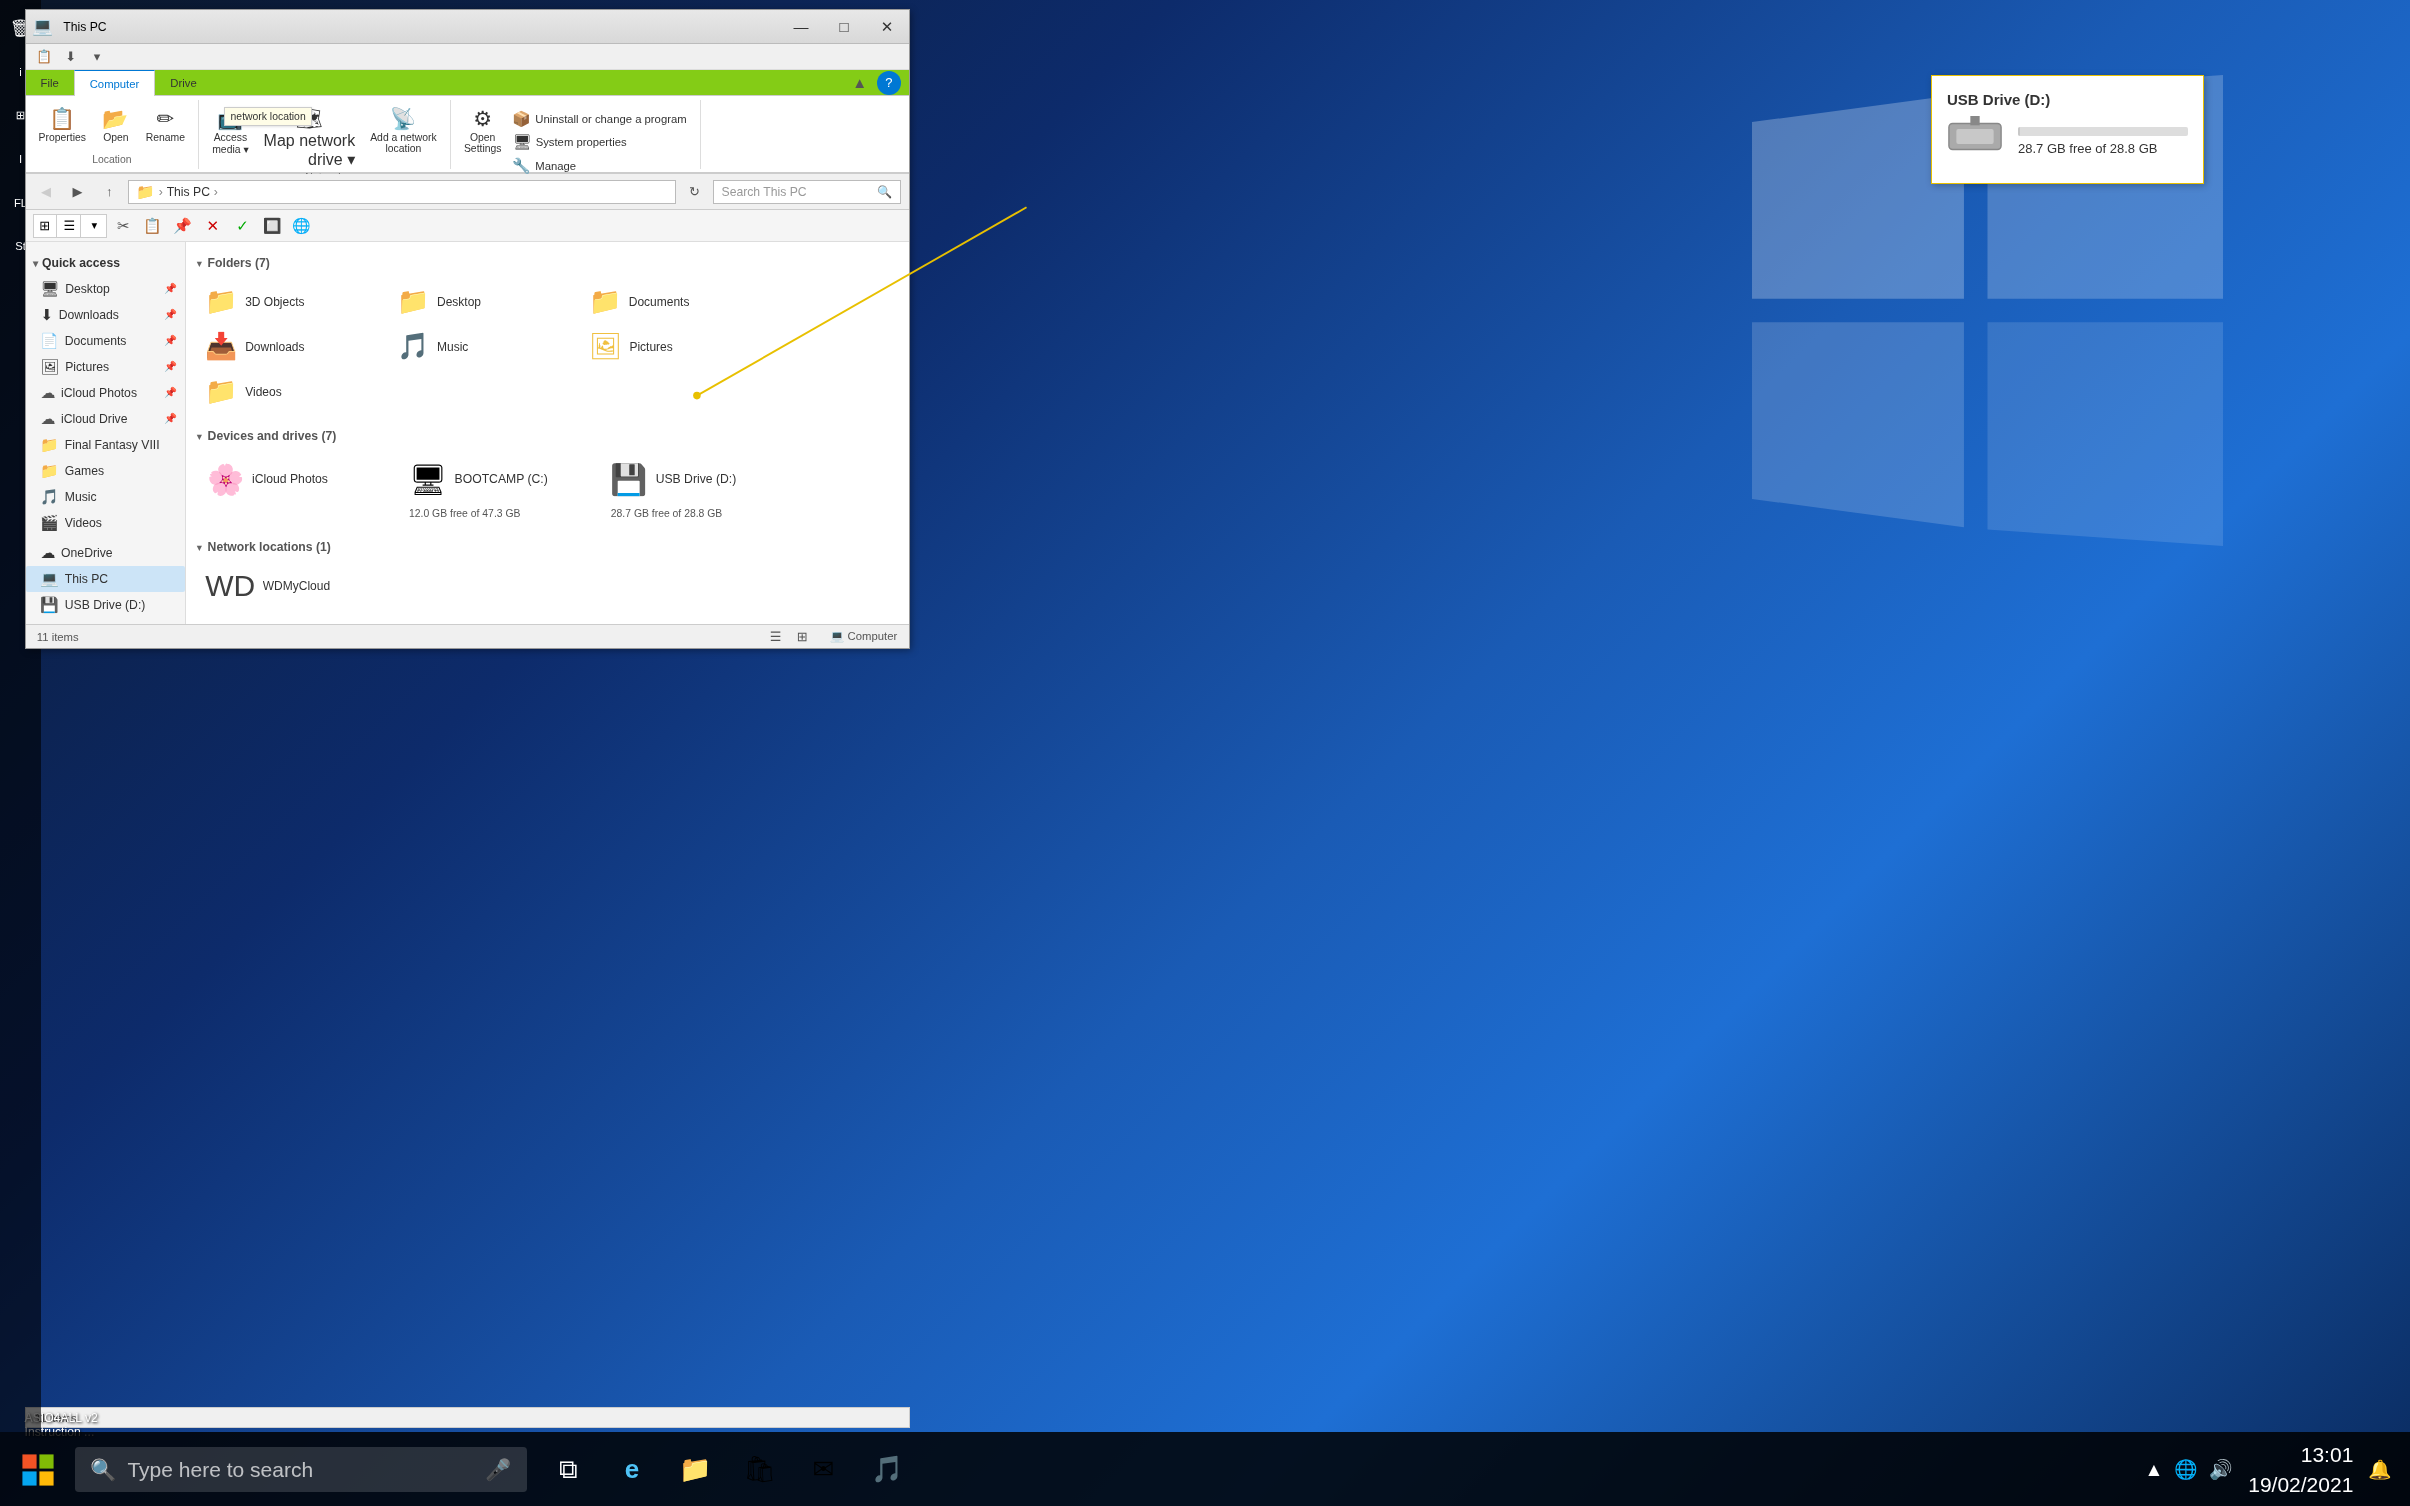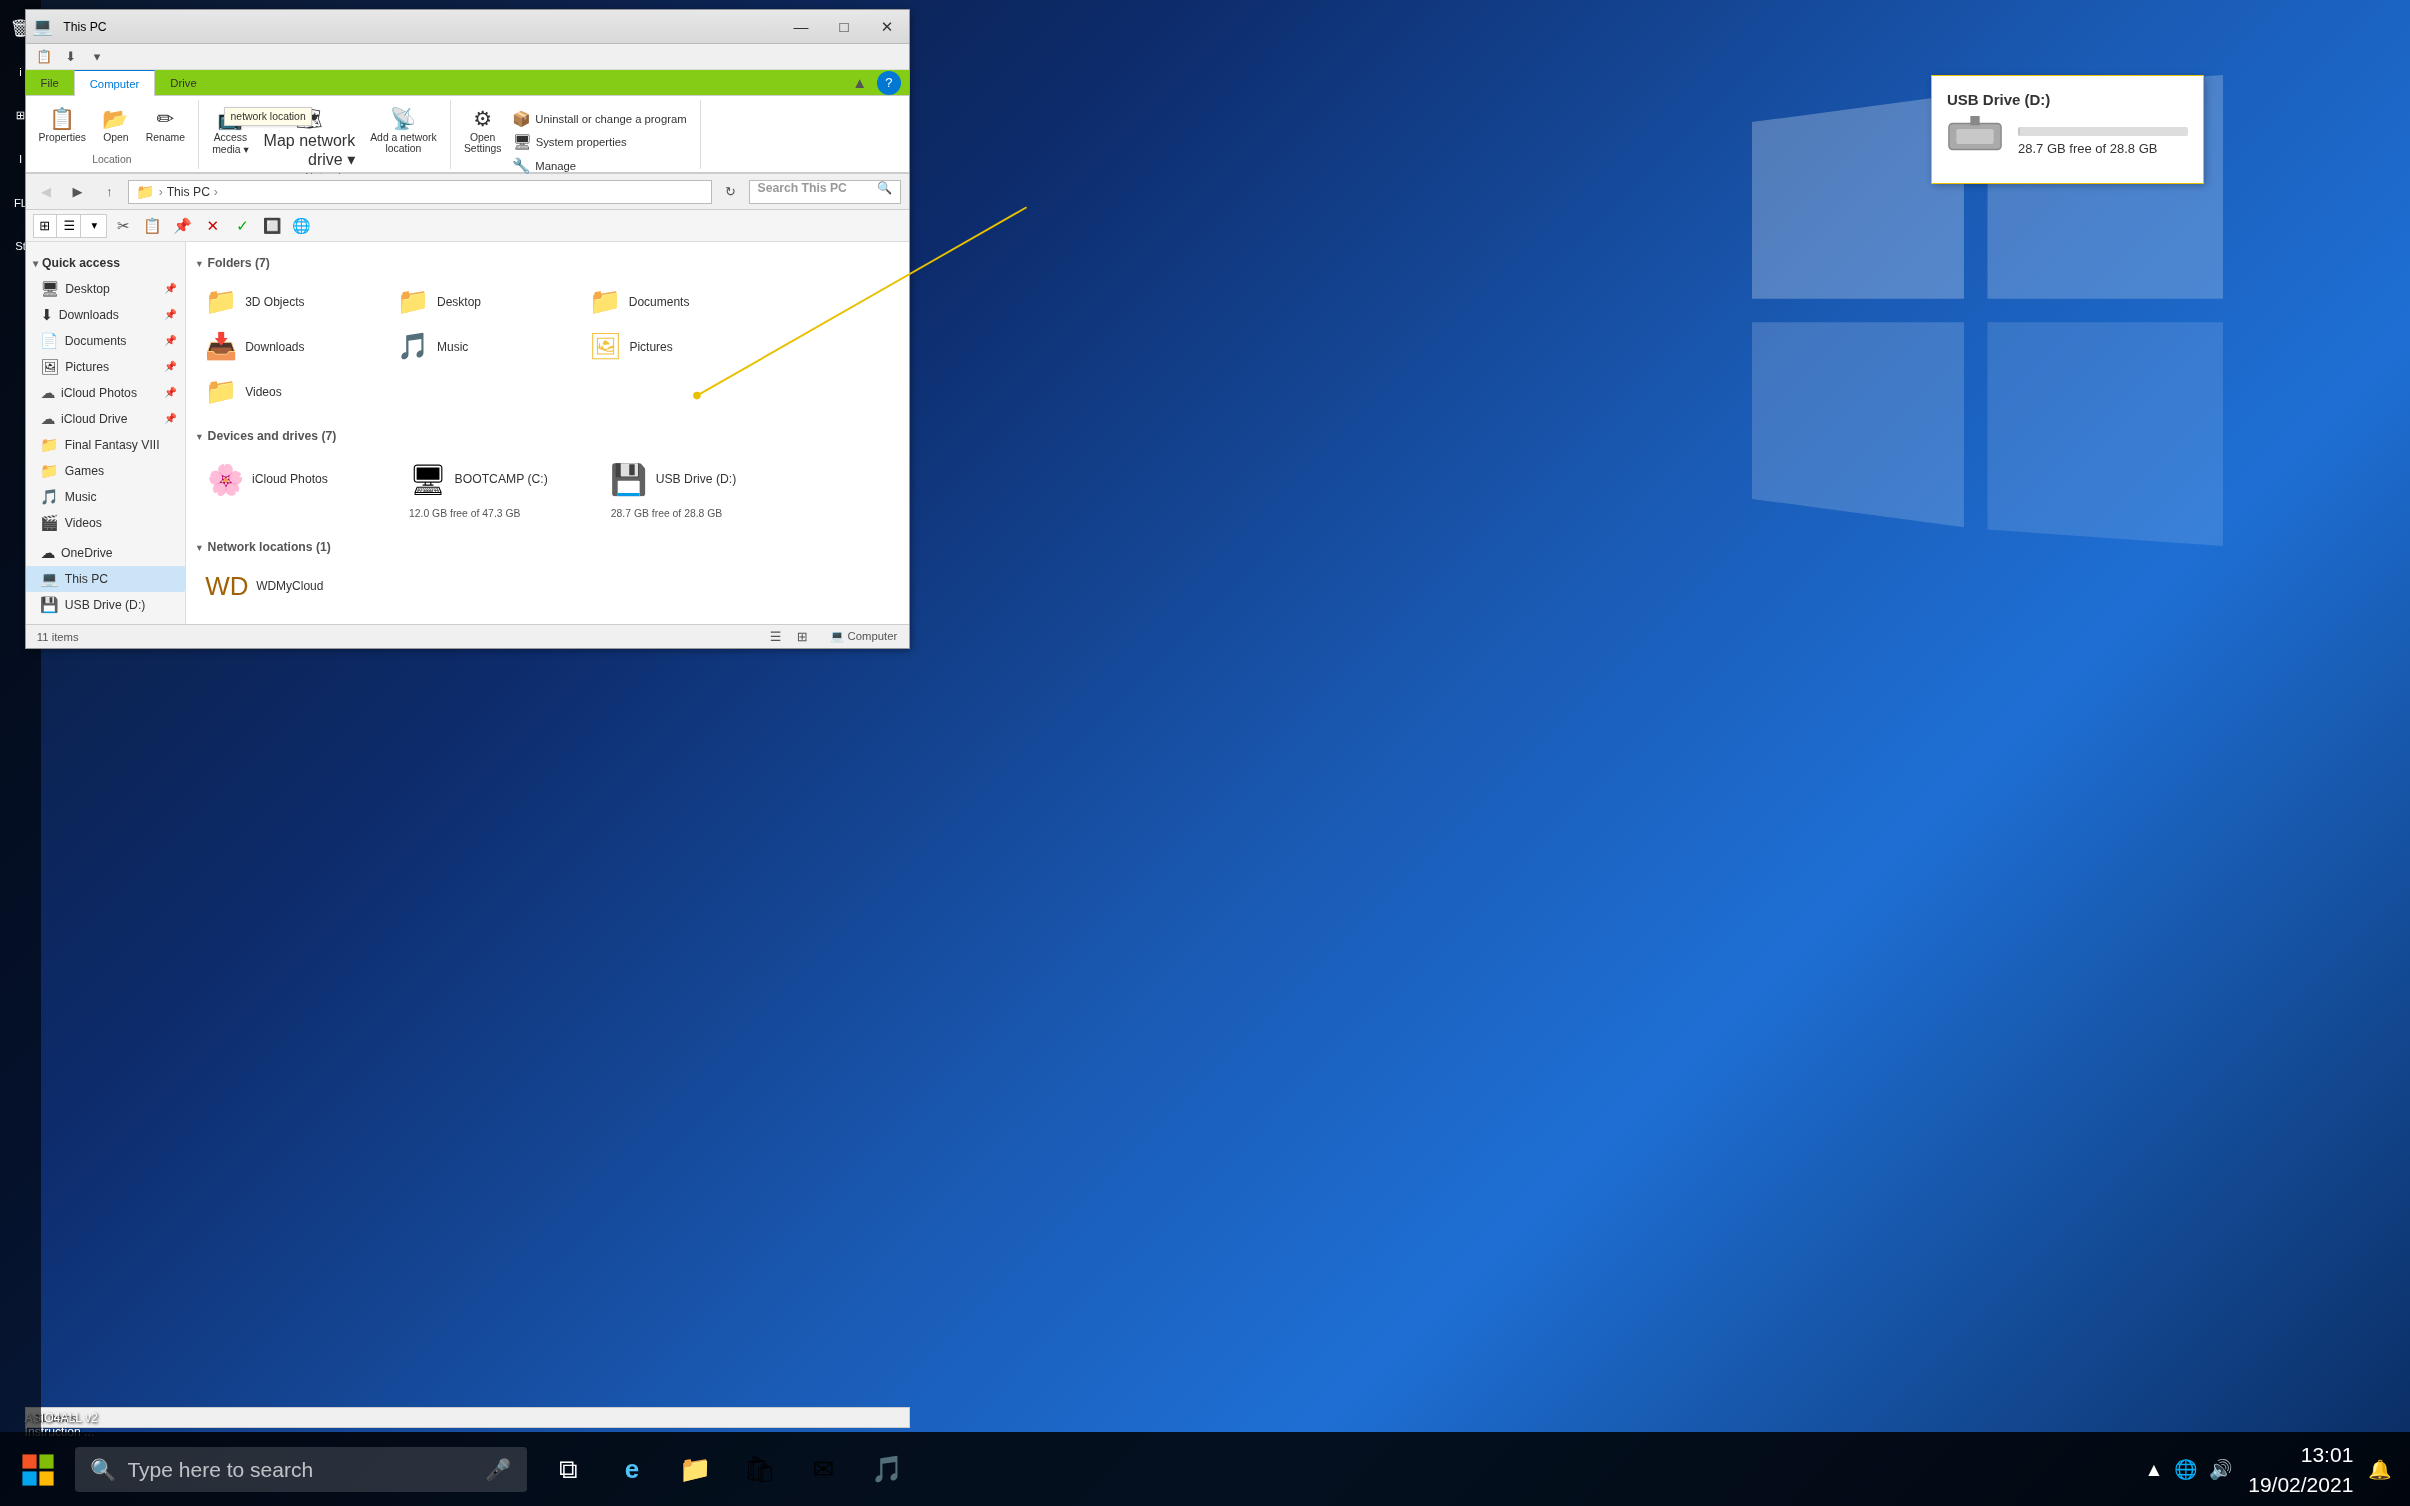--- a/index.html
+++ b/index.html
@@ -331,28 +331,28 @@
       background: white;
       border: 0.9px solid #bbb;
       display: flex;
       align-items: center;
       padding: 0 7.5px;
       font-size: 12.2px;
       color: #333;
     }
     .addr-path-sep { color: #888; margin: 0 3.8px; }
     .search-box {
-      width: 152px;
+      width: 188px;
       height: 24.5px;
       border: 0.9px solid #bbb;
       background: white;
       display: flex;
+      align-items: center;
       padding: 0 7.5px;
       gap: 5.6px;
-      font-weight: bold;
     }
     .search-box span { font-size: 12.2px; color: #999; }
 
     
     .main-area {
       display: flex;
       flex: 1;
       overflow: hidden;
     }
 
@@ -875,21 +875,21 @@
       </div>
 
       <div class="section-header">
         <span class="chevron">▾</span>
         <span class="section-header-label">Network locations (1)</span>
       </div>
 
       <div class="items-grid">
 
         <div class="file-item">
-          <span class="fi-icon" style="font-size:26px;color:#a16207;">WD</span>
+          <span class="fi-icon" style="font-size:30px;color:#404040;">WD</span>
           <div class="fi-info">
             <span class="fi-name">WDMyCloud</span>
           </div>
         </div>
 
       </div>
 
     </div>
 
   </div>

